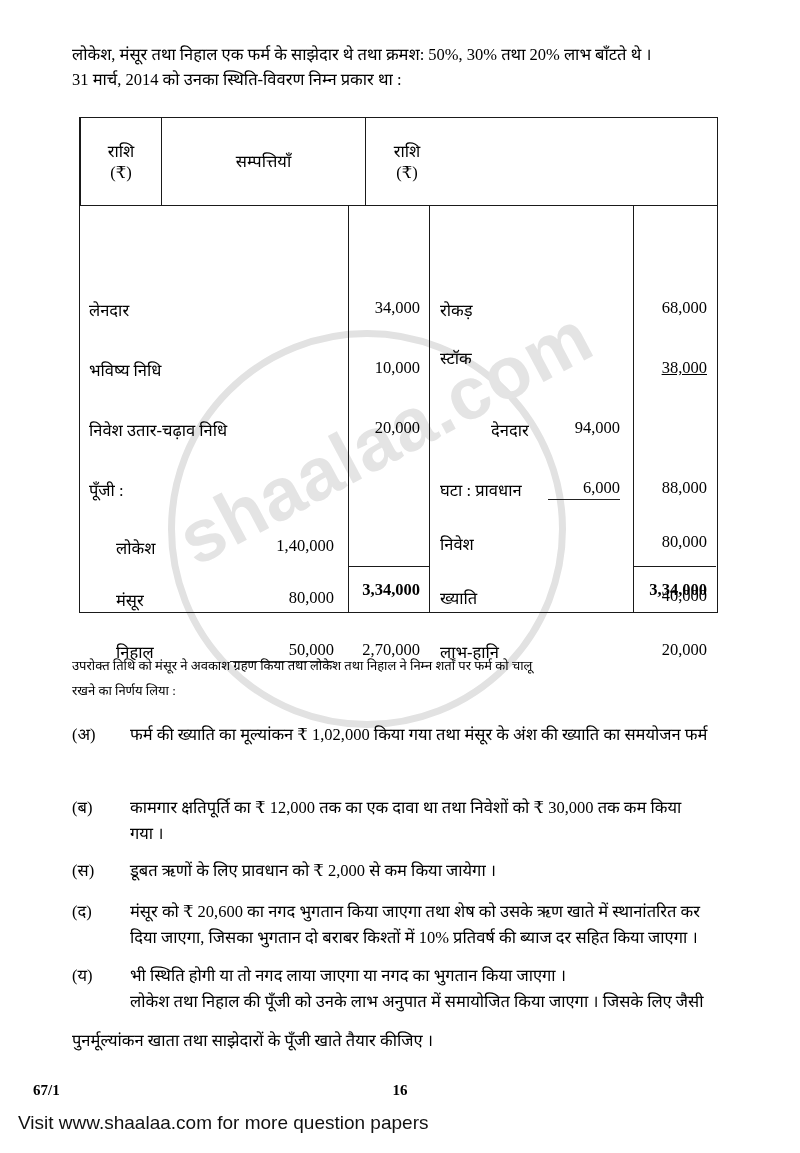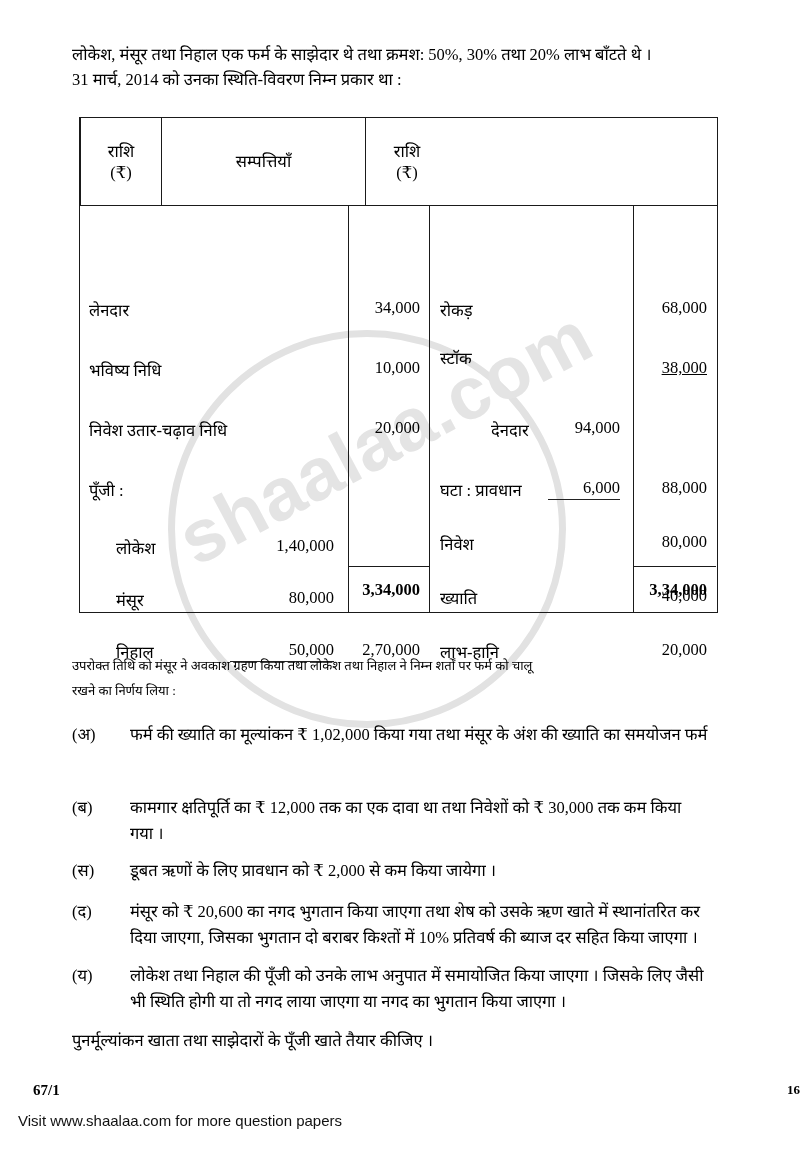--- a/index.html
+++ b/index.html
@@ -175,30 +175,30 @@
     left: 33px;
     top: 1082px;
     font-size: 15px;
     font-weight: 700;
   }
   .footer-page {
     position: absolute;
     left: 0;
     top: 1082px;
     width: 800px;
-    text-align: right;
-    font-size: 13px;
+    text-align: center;
+    font-size: 15px;
     font-weight: 700;
   }
   .footer-visit {
     position: absolute;
     left: 18px;
     top: 1112px;
     font-family: "Liberation Sans", "DejaVu Sans", sans-serif;
-    font-size: 15px;
+    font-size: 19px;
     color: #111;
   }
 </style>
 </head>
 <body>
 
 <div id="watermark-layer">
   <div class="wm-circle"></div>
   <div class="wm-text">shaalaa.com</div>
 </div>
@@ -317,22 +317,22 @@
     <span class="marker">(द)</span>
     <span class="qtext">
       <span class="ln">मंसूर को ₹ 20,600 का नगद भुगतान किया जाएगा तथा शेष को उसके ऋण खाते में स्थानांतरित कर</span>
       <span class="ln">दिया जाएगा, जिसका भुगतान दो बराबर किश्तों में 10% प्रतिवर्ष की ब्याज दर सहित किया जाएगा ।</span>
     </span>
   </div>
 
   <div class="qitem" style="top:963px;">
     <span class="marker">(य)</span>
     <span class="qtext">
+      <span class="ln">भी स्थिति होगी या तो नगद लाया जाएगा या नगद का भुगतान किया जाएगा ।</span>
       <span class="ln">लोकेश तथा निहाल की पूँजी को उनके लाभ अनुपात में समायोजित किया जाएगा । जिसके लिए जैसी</span>
-      <span class="ln">भी स्थिति होगी या तो नगद लाया जाएगा या नगद का भुगतान किया जाएगा ।</span>
     </span>
   </div>
 
   <div class="closing">पुनर्मूल्यांकन खाता तथा साझेदारों के पूँजी खाते तैयार कीजिए ।</div>
 
   <div class="footer-code">67/1</div>
   <div class="footer-page">16</div>
   <div class="footer-visit">Visit www.shaalaa.com for more question papers</div>
 
 </div>

